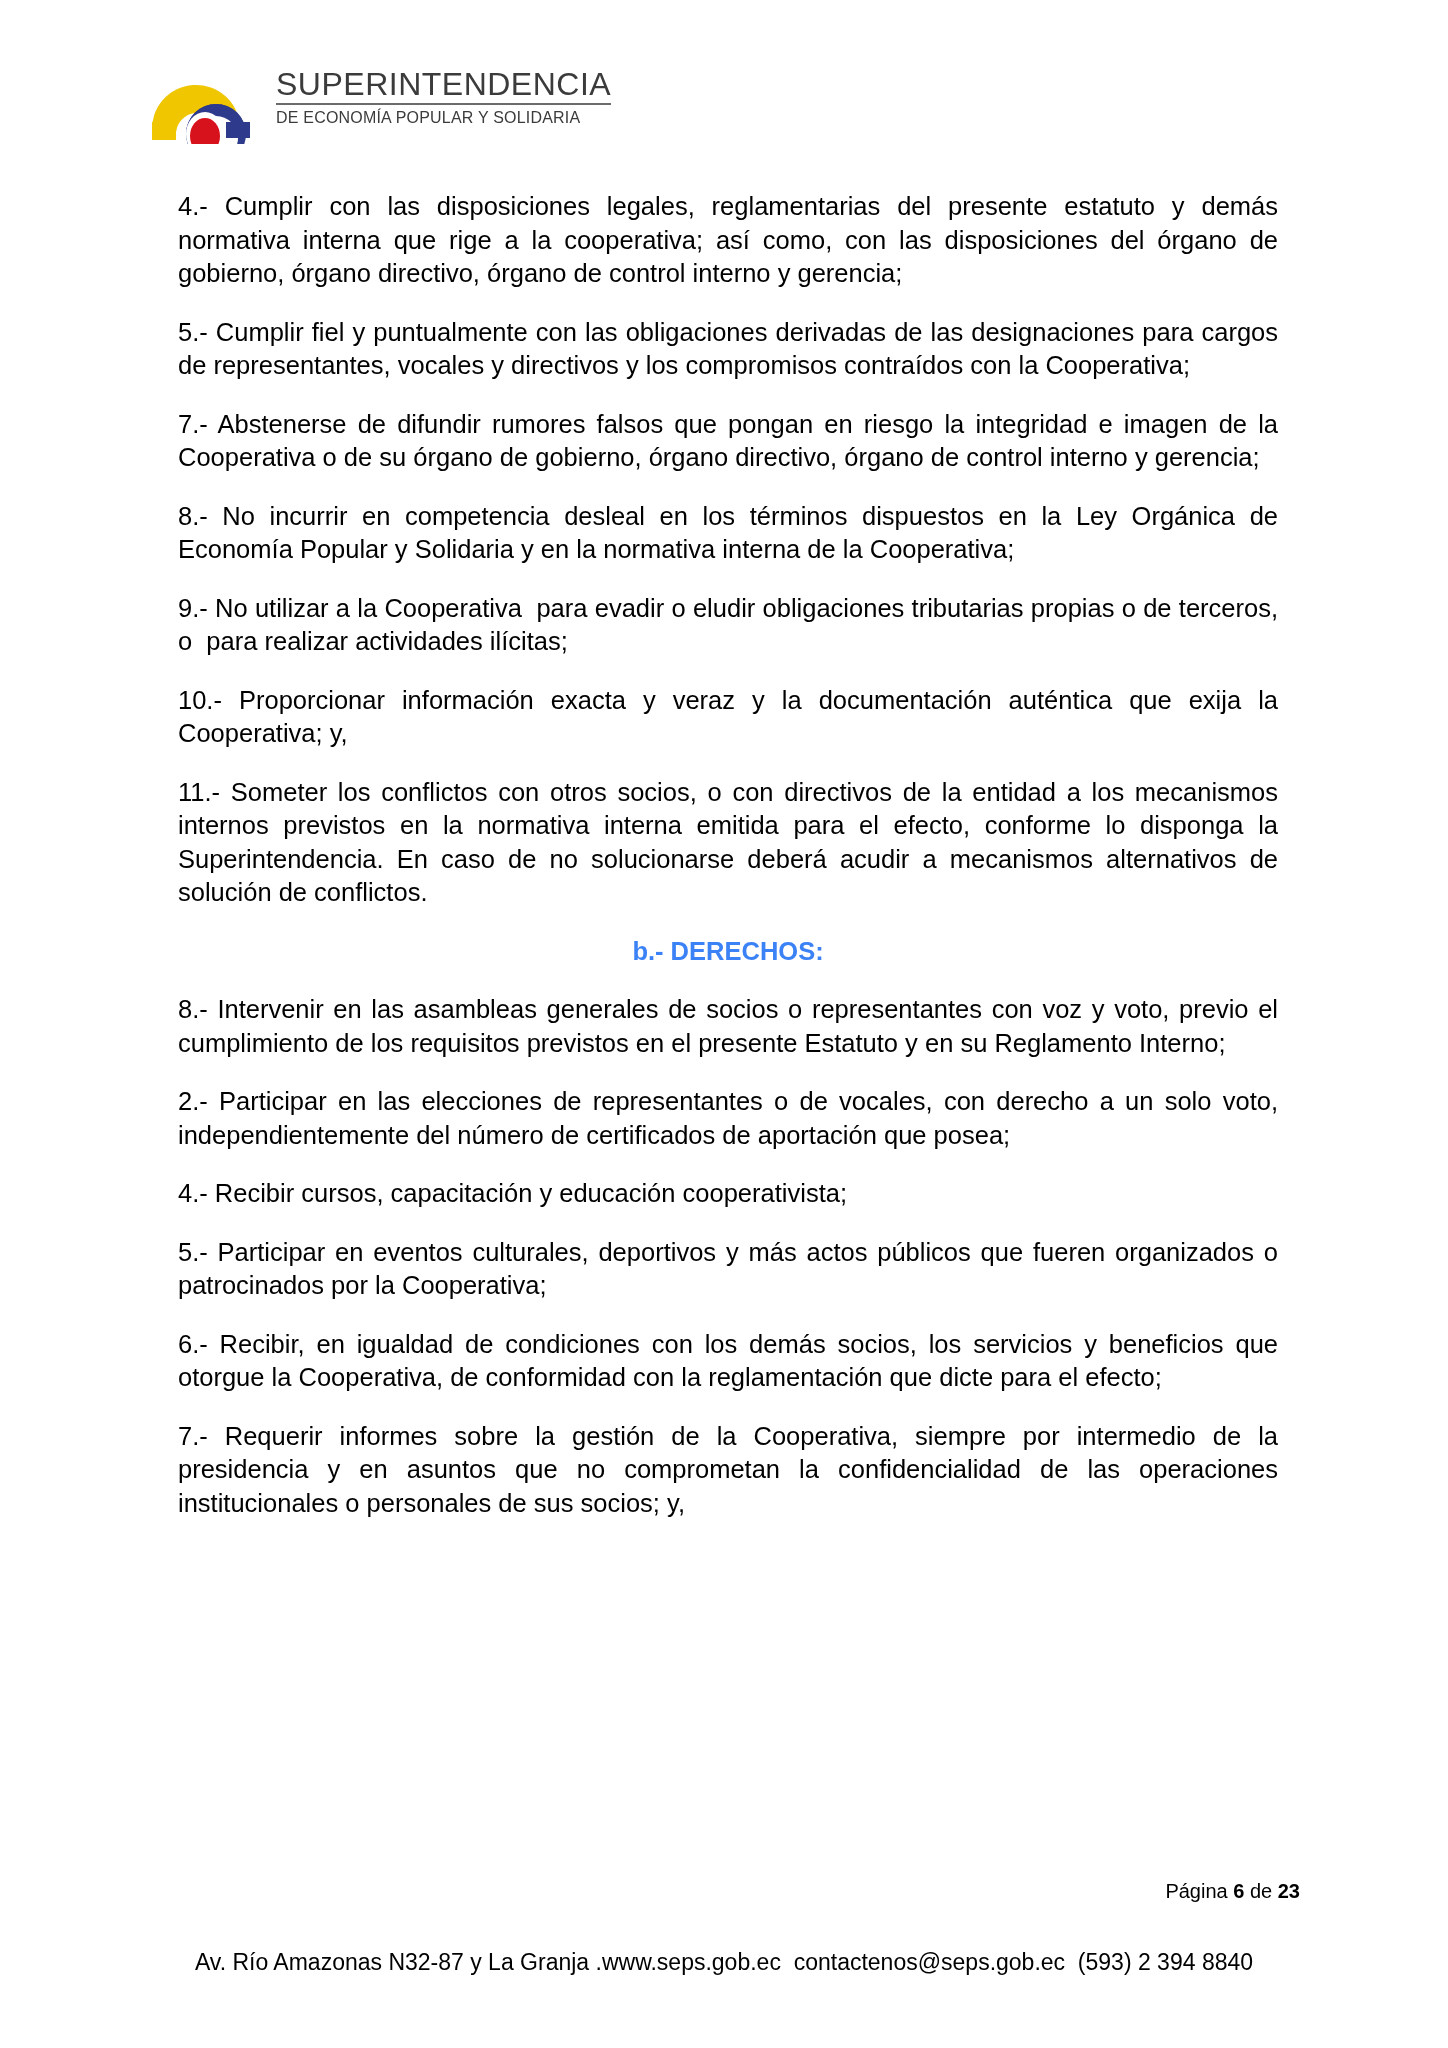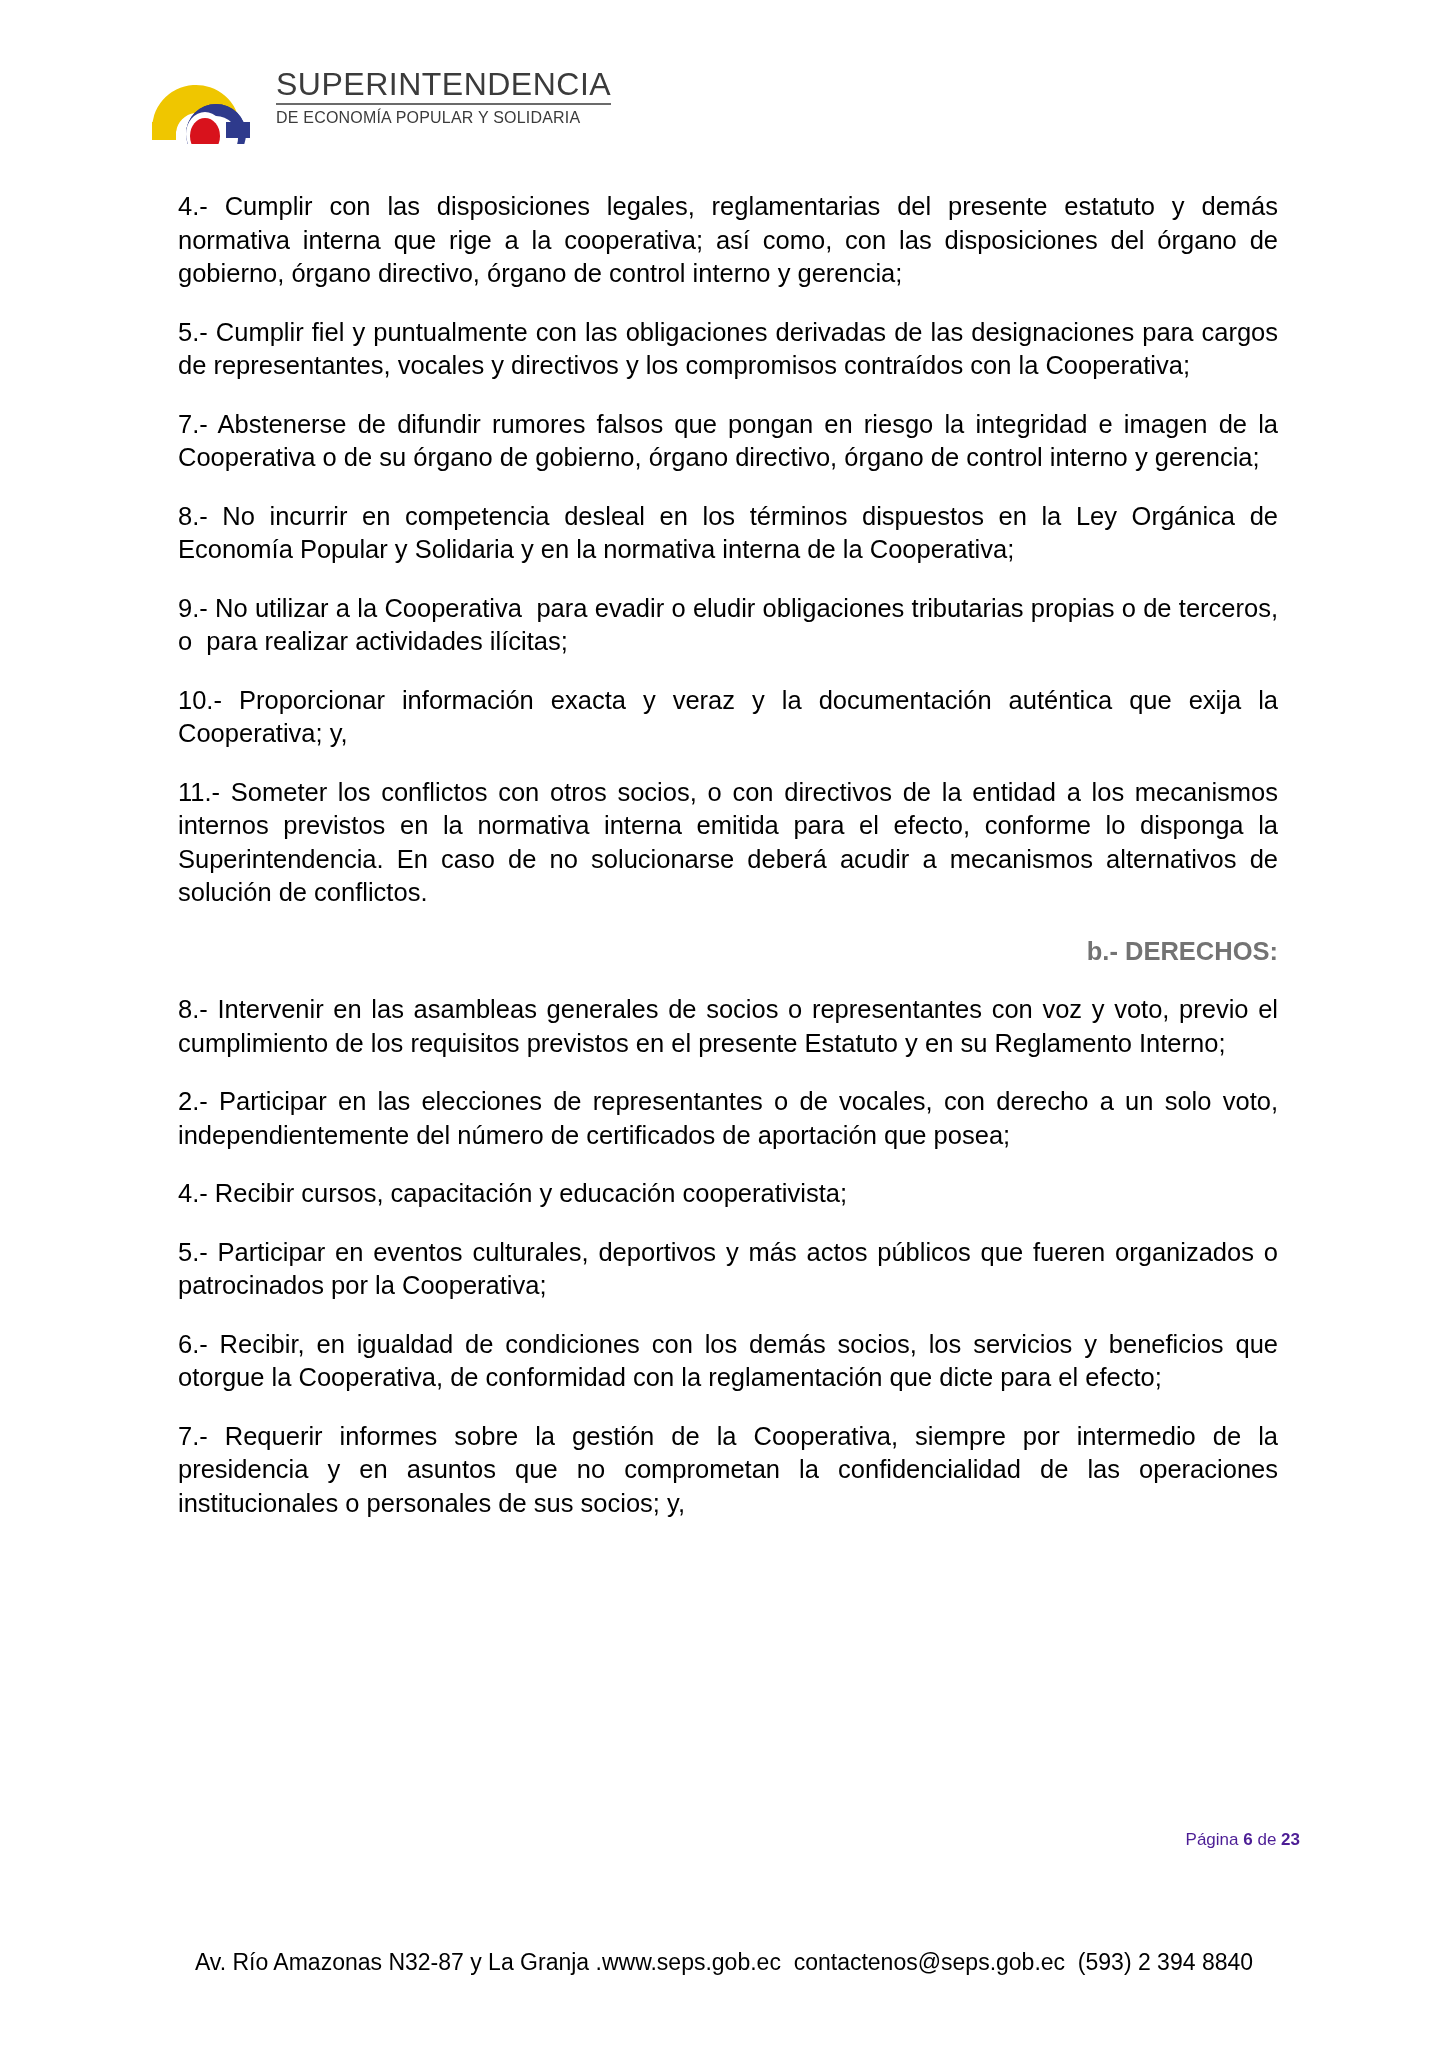--- a/index.html
+++ b/index.html
@@ -90,33 +90,33 @@
     white-space: pre-wrap;
   }
   p.para:last-child { margin-bottom: 0; }
 
   p.heading {
     margin: 0 0 25px 0;
     font-family: "Liberation Sans", sans-serif;
     font-size: 25.5px;
     line-height: 33.5px;
     font-weight: bold;
-    text-align: right;
-    color: #737373;
+    text-align: center;
+    color: #3b82f6;
   }
 
   
   .page-number {
     position: absolute;
     right: 148px;
-    top: 1825px;
+    top: 1876px;
     font-family: "Liberation Sans", sans-serif;
-    font-size: 17px;
+    font-size: 20px;
     line-height: 30px;
-    color: #4c1d95;
+    color: #000000;
     white-space: nowrap;
   }
   .page-number b { font-weight: bold; }
 
   .footer-address {
     position: absolute;
     left: 0;
     right: 0;
     top: 1947px;
     text-align: center;

